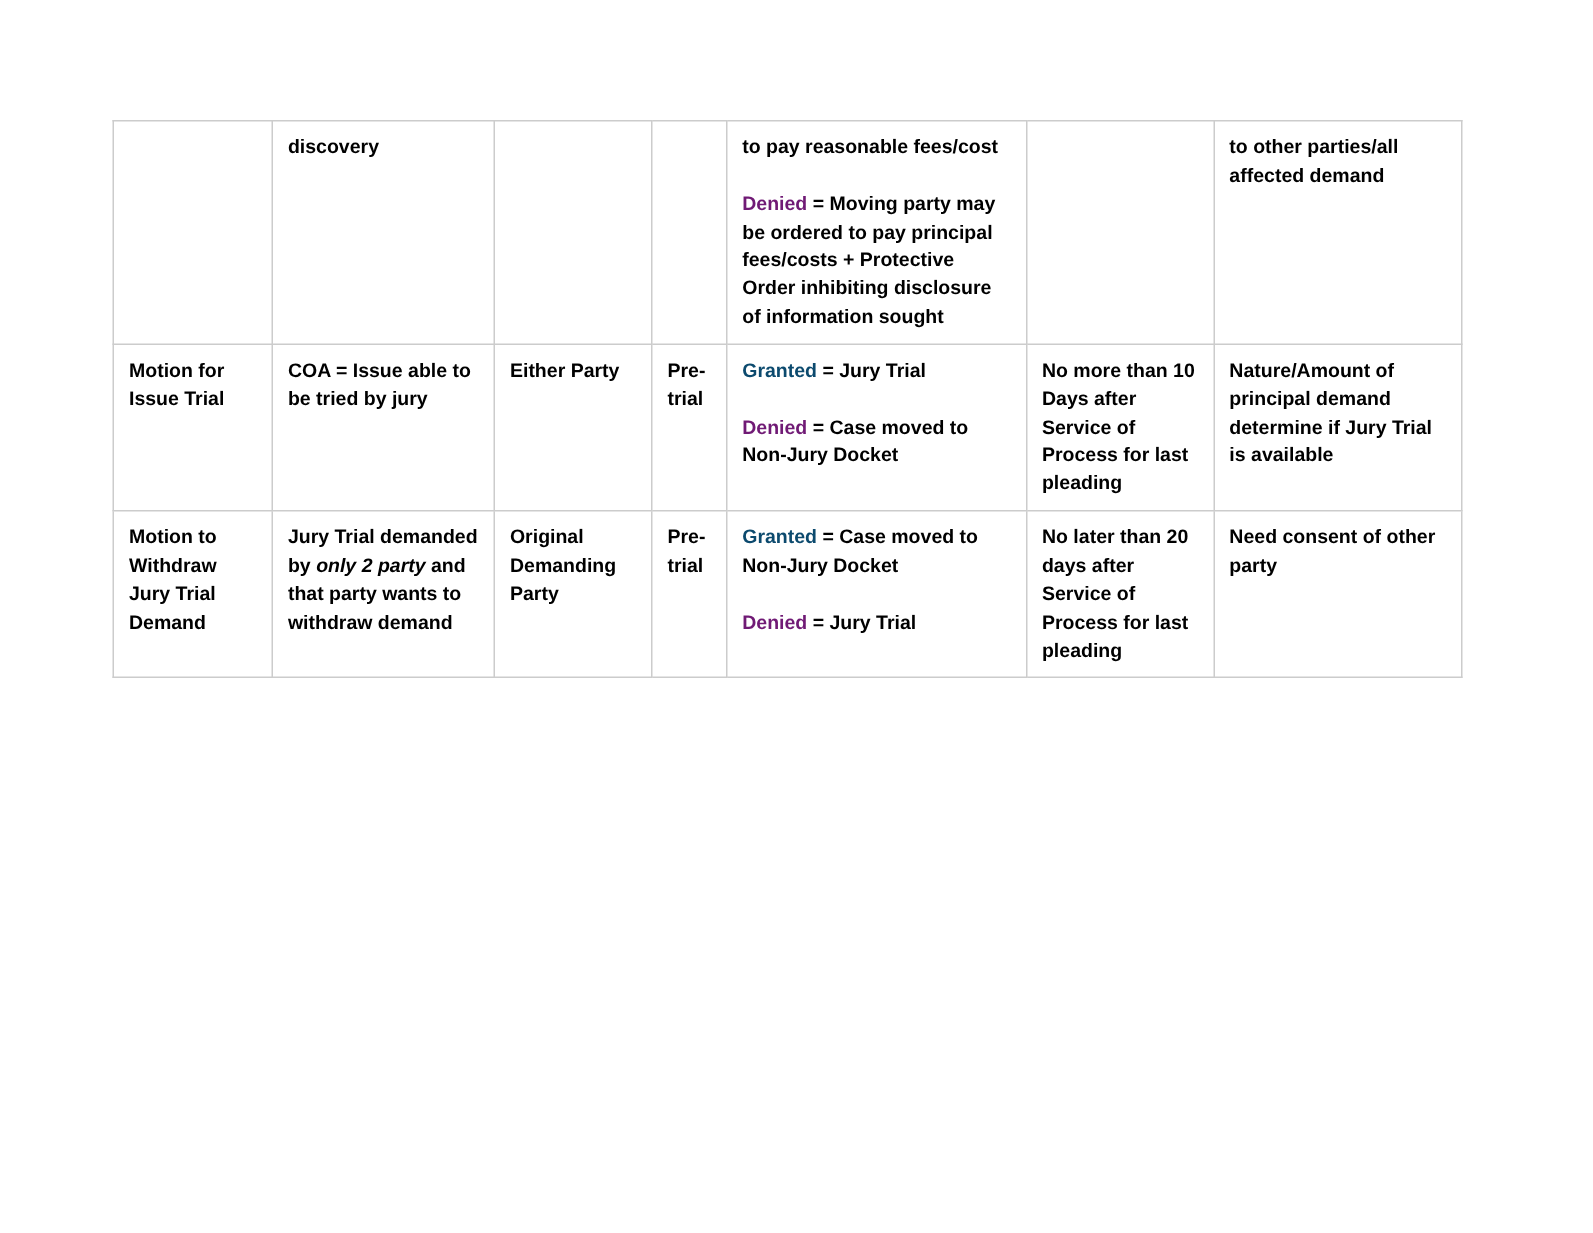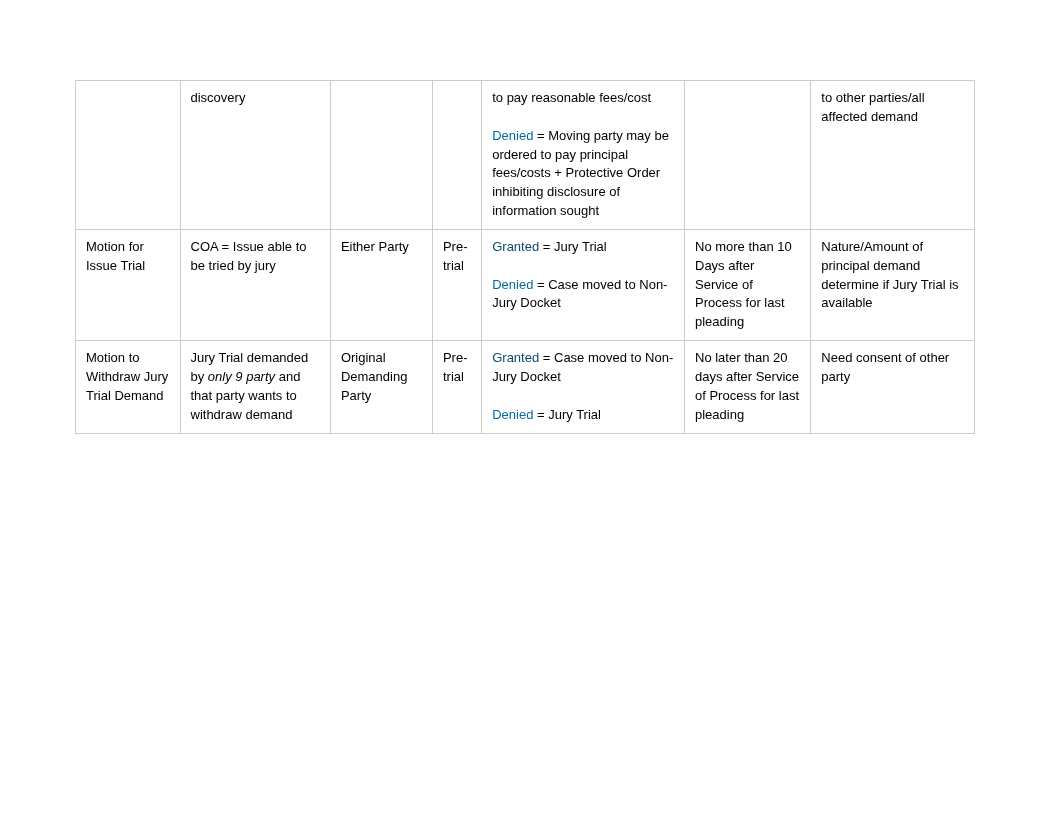--- a/index.html
+++ b/index.html
@@ -1,15 +1,15 @@
 <!DOCTYPE html>
 <html><head>
   <meta charset="utf-8">
   <style>
-    * { box-sizing: border-box; margin: 0; padding: 0; }
+    * { box-sizing: border-box; margin: 0; padding: 0; font-weight: bold; }
     body {
       background: #fff;
       font-family: Arial, sans-serif;
       font-size: 13px;
       color: #000;
     }
     .page-wrapper {
       padding: 80px 75px;
     }
     table {
@@ -17,21 +17,21 @@
       border-collapse: collapse;
       border: 1px solid #ccc;
     }
     td {
       border: 1px solid #ccc;
       padding: 8px 10px;
       vertical-align: top;
       line-height: 1.45;
     }
     .granted { color: #0c4a6e; }
-    .denied { color: #0369a1; }
+    .denied { color: #701a75; }
     .italic { font-style: italic; }
   </style>
 </head>
 <body>
 
 <div class="page-wrapper">
   <table>
 
     <tbody>
         <tr>
@@ -62,21 +62,21 @@
         <span> = Case moved to Non-Jury Docket</span>
       </td>
       <td>No more than 10 Days after Service of Process for last pleading</td>
       <td>Nature/Amount of principal demand determine if Jury Trial is available</td>
     </tr>
 
     <tr>
       <td>Motion to Withdraw Jury Trial Demand</td>
       <td>
         <span>Jury Trial demanded by </span>
-        <span class="italic">only 9 party</span>
+        <span class="italic">only 2 party</span>
         <span> and that party wants to withdraw demand</span>
       </td>
       <td>Original Demanding Party</td>
       <td>Pre-trial</td>
       <td>
         <span class="granted">Granted</span>
         <span> = Case moved to Non-Jury Docket</span>
         <br><br>
         <span class="denied">Denied</span>
         <span>= Jury Trial</span>

